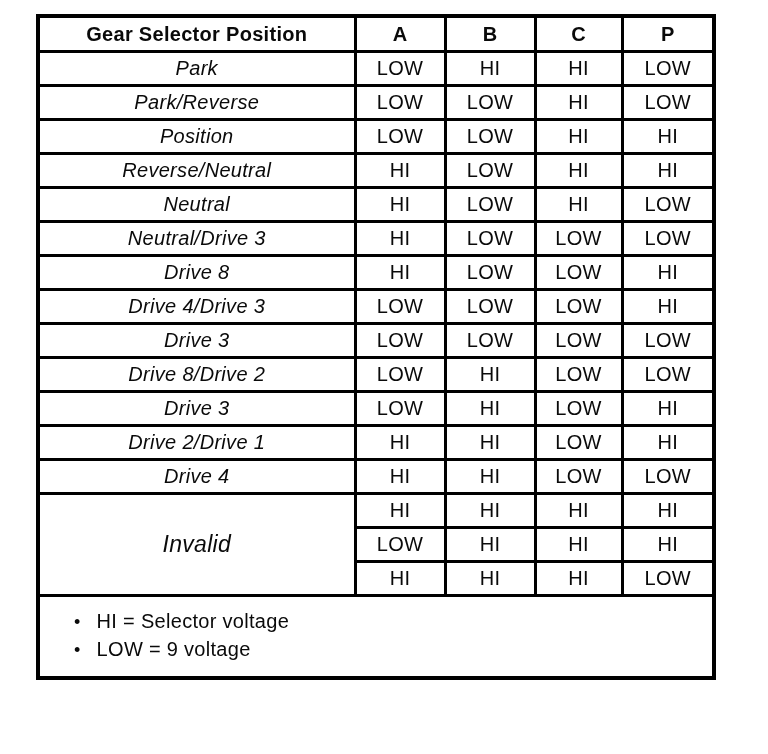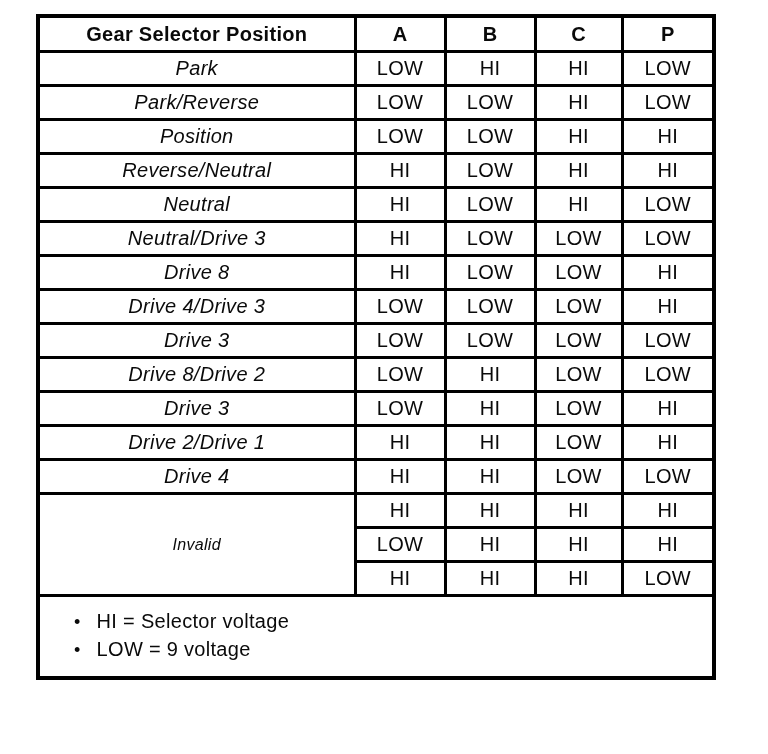--- a/index.html
+++ b/index.html
@@ -40,21 +40,21 @@
   }
   .gear-table th {
     font-weight: bold;
     height: 32px;
   }
   .gear-table td.gear-name {
     font-size: 20px;
     font-style: italic;
   }
   .gear-table td.invalid-label {
-    font-size: 16px;
+    font-size: 23px;
   }
   .gear-table td.legend-cell {
     text-align: left;
     height: auto;
     padding: 8px 8px 10px 34px;
     white-space: normal;
   }
   .legend-line {
     display: flex;
     align-items: center;

